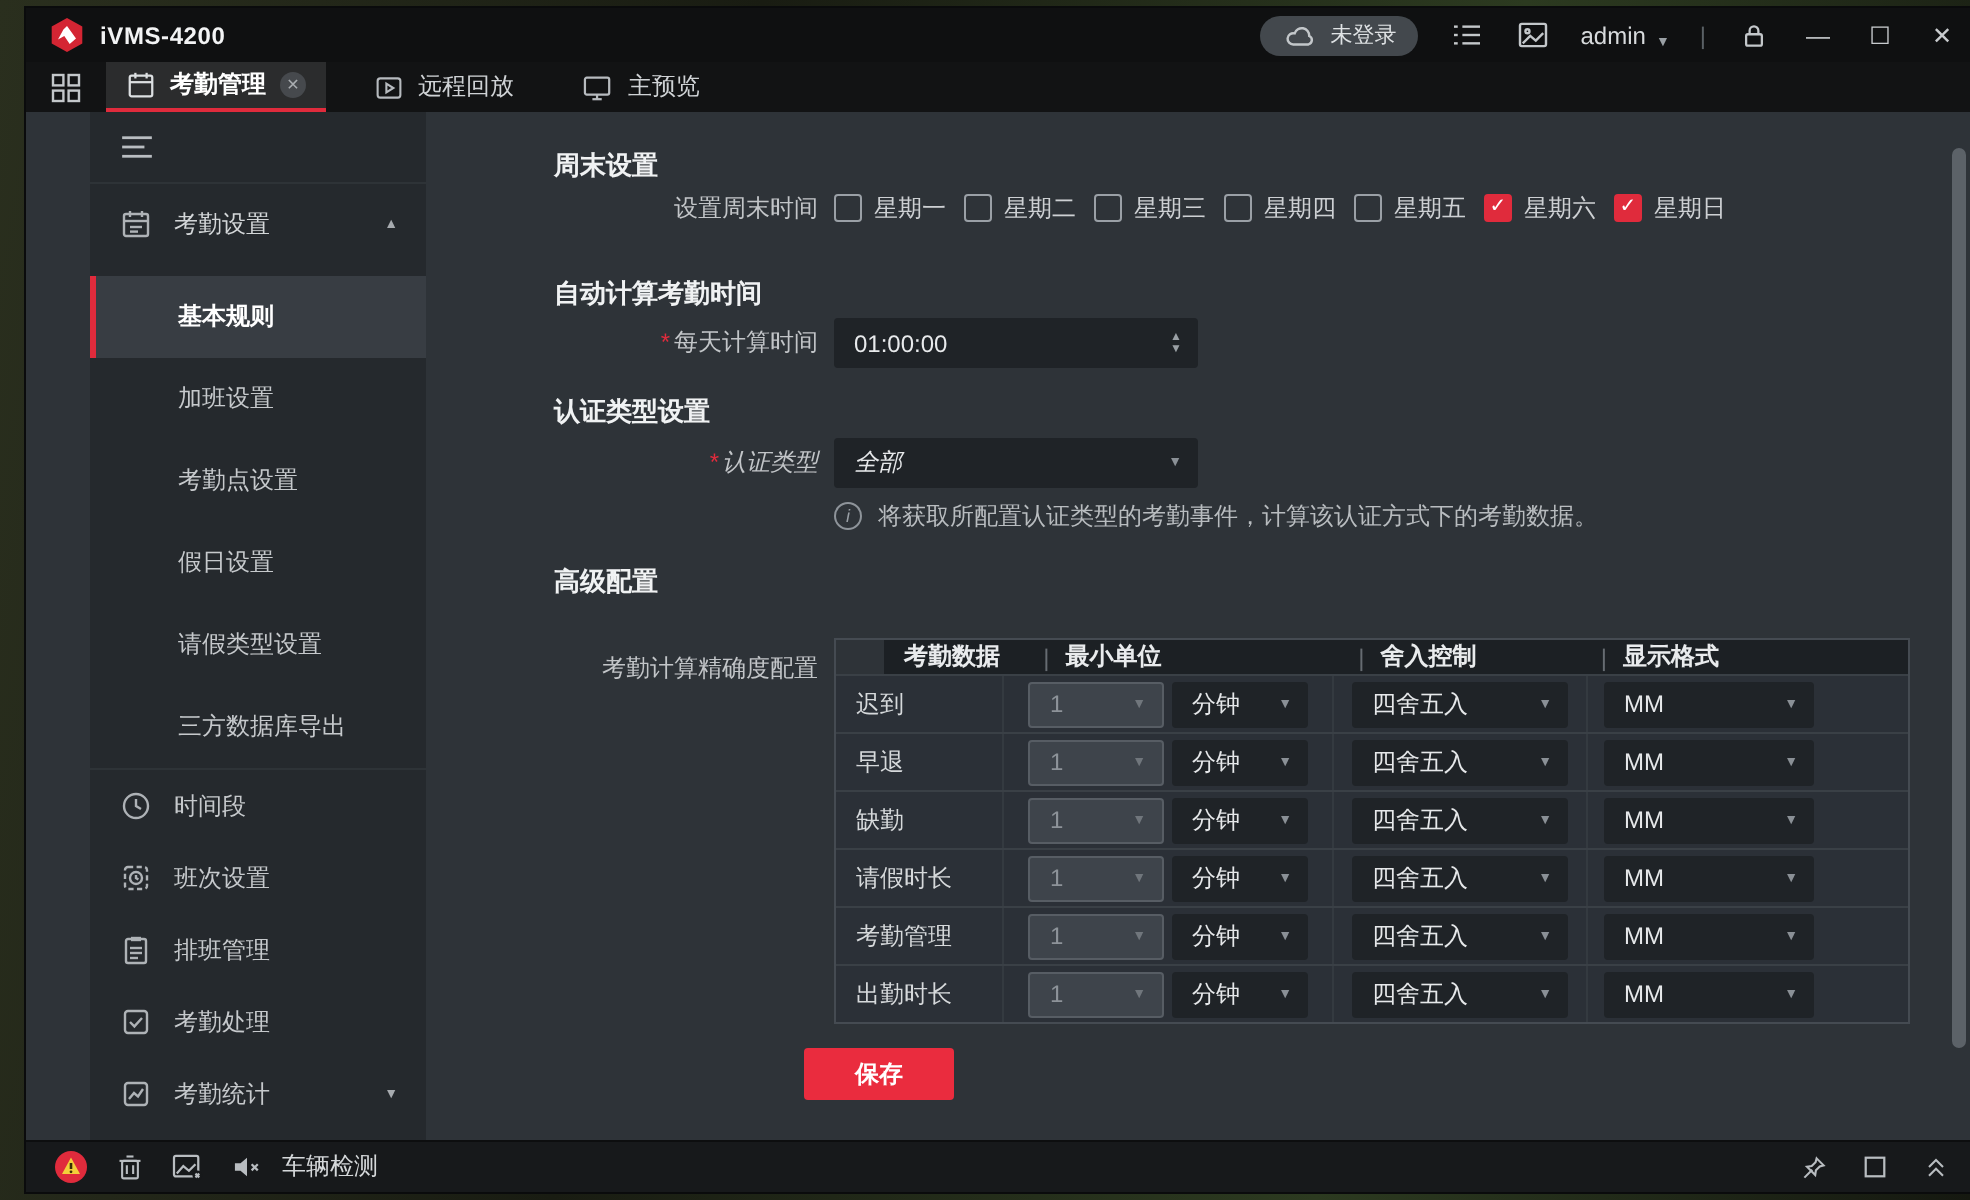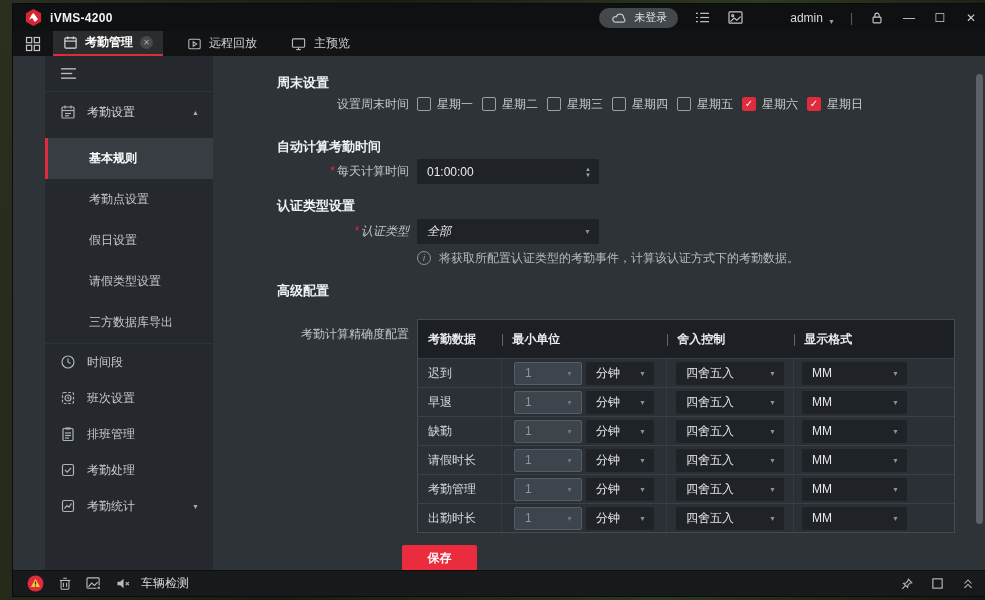--- a/index.html
+++ b/index.html
@@ -14,21 +14,21 @@
   .titlebar { height:27px; background:#0f1011; display:flex; align-items:center; padding:0 10px 0 12px; flex:none; }
   .logo { width:17px; height:17px; background:#d42533; clip-path:polygon(50% 0,95% 25%,95% 75%,50% 100%,5% 75%,5% 25%); position:relative; flex:none; }
   .logo::after { content:""; position:absolute; left:4px; top:4px; width:9px; height:9px; background:#fff;
     clip-path:polygon(50% 0,100% 70%,65% 100%,35% 55%,0 75%,30% 20%); }
   .app-title { color:#f2f3f4; font-size:12px; font-weight:bold; margin-left:8px; letter-spacing:.3px; }
   .titlebar-right { margin-left:auto; display:flex; align-items:center; gap:15px; }
   .login-pill { display:flex; align-items:center; gap:6px; background:#43484d; border-radius:11px; height:20px; padding:0 11px; }
   .login-pill span { color:#dfe2e4; font-size:11px; }
   .tb-icon { display:flex; align-items:center; justify-content:center; width:18px; height:18px; }
   .tb-icon svg { stroke:#c3c7ca; fill:none; stroke-width:1.3; }
-  .user-menu { display:flex; align-items:flex-end; gap:5px; color:#d7dadc; font-size:12px;margin-left:31px; }
+  .user-menu { display:flex; align-items:flex-end; gap:5px; color:#d7dadc; font-size:12px; }
   .user-caret { font-size:7px; color:#9aa0a5; }
   .tb-divider { color:#5a6065; font-size:12px; }
   .win-btn { color:#c8cbce; font-size:12px; width:16px; text-align:center; line-height:16px; }
 
   
   .tabbar { height:25px; background:#121314; display:flex; align-items:stretch; flex:none; }
   .grid-icon { width:40px; display:flex; align-items:center; justify-content:center; }
   .grid-icon svg { stroke:#c3c7ca; fill:none; stroke-width:1.2; }
   .tab { display:flex; align-items:center; gap:7px; padding:0 10px; font-size:12px; color:#cfd2d5; position:relative; }
   .tab svg { stroke:#b7bbbf; fill:none; stroke-width:1.2; flex:none; }
@@ -91,21 +91,21 @@
   .dd.disabled { background:#3e444b; border:1px solid #575d64; color:#8d9399; }
   .dd.disabled .caret { color:#70767c; }
   .w182 { width:182px; }
 
   .info-row { margin-top:6px; margin-left:204px; height:16px; display:flex; align-items:center; gap:8px; }
   .info-i { width:14px; height:14px; border:1px solid #8e949a; border-radius:50%; color:#9aa0a6; font-size:9px;
     display:flex; align-items:center; justify-content:center; font-style:italic; flex:none; }
   .info-text { color:#b8bcbf; font-size:12px; }
 
   .tbl { width:538px; border:1px solid #454b52; }
-  .tbl-head { display:flex; height:38px; background:#1c2024; align-items:center; }
+  .tbl-head { display:flex; height:17px; background:#1c2024; align-items:center;margin-left:24px; }
   .hc { display:flex; align-items:center; height:100%; font-size:12px; font-weight:bold; color:#e9ebed; }
   .hc .sep { color:#666c72; font-weight:normal; margin-right:8px; }
   .c1 { width:83px; padding-left:10px; } .c2 { width:165px; } .c3 { width:127px; } .c4 { width:161px; }
   .tbl-row { display:flex; height:29px; background:#2b3037; border-top:1px solid #3a4046; align-items:center; }
   .bc { height:100%; display:flex; align-items:center; border-left:1px solid #343a40; }
   .bc.c1 { border-left:none; color:#d6d9db; font-size:12px; }
   .bc .dd { height:23px; }
   .dd-val1 { width:68px; margin-left:12px; }
   .dd-unit { width:68px; margin-left:4px; }
   .dd-round { width:108px; margin-left:9px; }
@@ -233,20 +233,23 @@
                 <line x1="5" y1="9.5" x2="11" y2="9.5"></line>
                 <line x1="5" y1="11.8" x2="9" y2="11.8"></line>
               </svg>
           </span>
           <span class="gh-label">考勤设置</span>
           <span class="gh-caret">▲</span>
         </div>
         <div class="subitems" id="subitems">
             <div class="side-subitem active">
               <span class="sub-label">基本规则</span>
+            </div>
+            <div class="side-subitem">
+              <span class="sub-label">加班设置</span>
             </div>
             <div class="side-subitem">
               <span class="sub-label">考勤点设置</span>
             </div>
             <div class="side-subitem">
               <span class="sub-label">假日设置</span>
             </div>
             <div class="side-subitem">
               <span class="sub-label">请假类型设置</span>
             </div>

